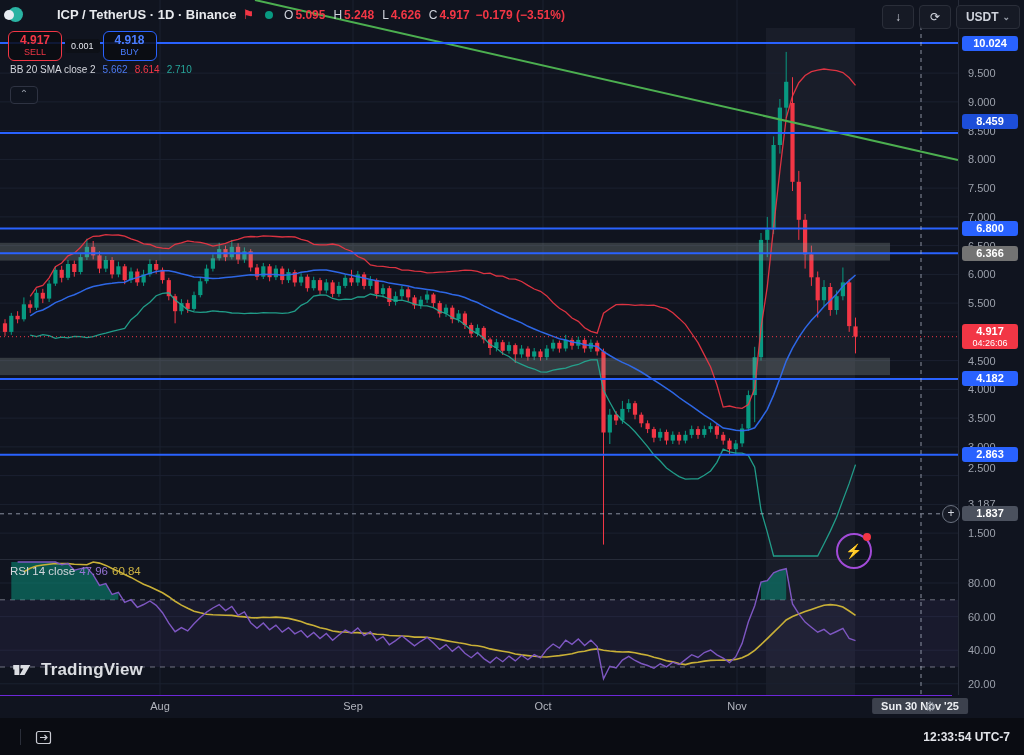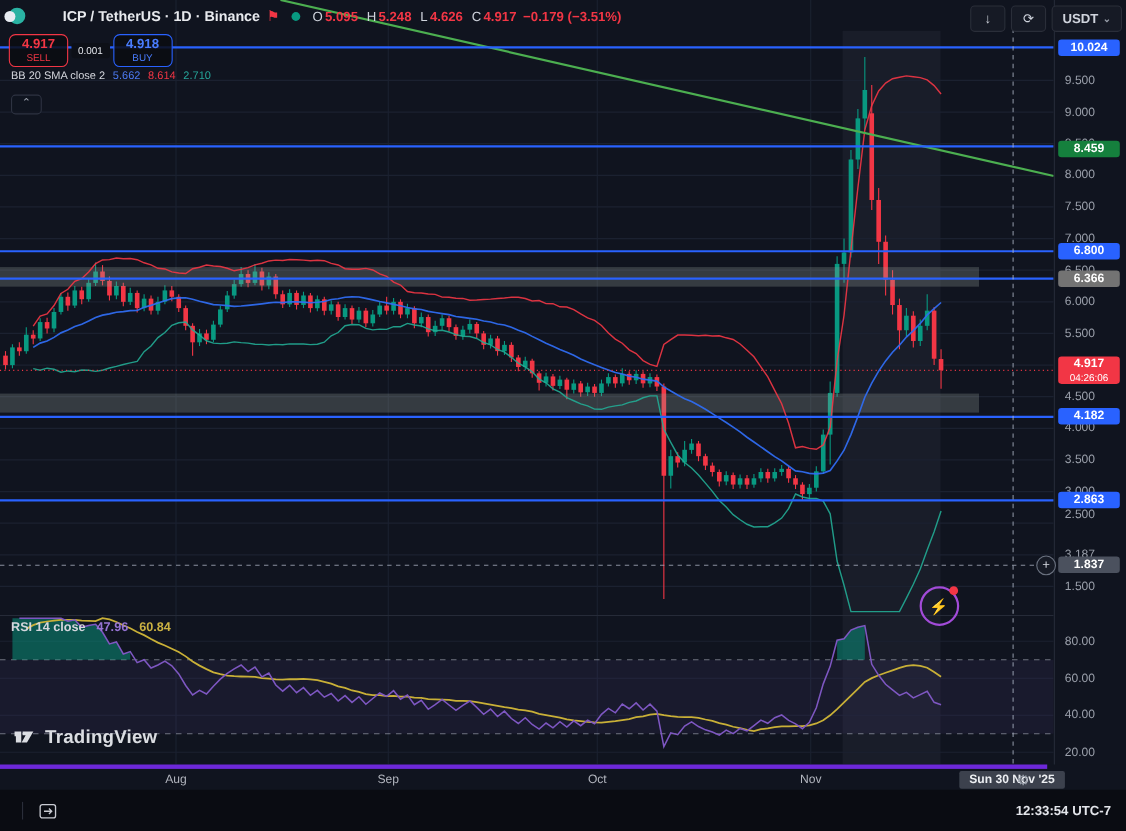--- a/index.html
+++ b/index.html
@@ -6,21 +6,21 @@
   #app{position:relative;width:1024px;height:755px;overflow:hidden;background:#10141f;
        font-family:"Liberation Sans",sans-serif;color:#d1d4dc;}
   #chart-svg{position:absolute;left:0;top:0;cursor:crosshair;display:block;}
   
   #price-axis{position:absolute;left:958px;top:0;width:66px;height:695px;border-left:1px solid #262b38;background:#10141f;}
   .tick{position:absolute;left:9px;font-size:11px;color:#9ba0ab;white-space:nowrap;}
   .ptag{position:absolute;left:3px;width:56px;text-align:center;border-radius:3px;color:#fff;
         font-size:11px;font-weight:700;padding:1px 0;line-height:13px;}
   .ptag .sub{font-size:9px;font-weight:400;line-height:10px;}
   
-  #time-axis{position:absolute;left:0;top:695px;width:952px;height:23px;border-top:4px solid #6d28d9;background:#10141f;}
+  #time-axis{position:absolute;left:0;top:695px;width:952px;height:23px;border-top:1px solid #6d28d9;background:#10141f;}
   .month{position:absolute;top:4px;font-size:11px;color:#b2b5be;transform:translateX(-50%);}
   #date-tag{position:absolute;left:920px;top:2px;transform:translateX(-50%);background:#3c414d;color:#eceef2;
             font-size:11px;font-weight:600;padding:2px 9px;border-radius:2px;white-space:nowrap;}
   #axis-gear{position:absolute;right:16px;top:3px;font-size:13px;color:#9aa0ab;}
   
   #toolbar{position:absolute;left:0;top:718px;width:1024px;height:37px;background:#0a0c12;display:flex;align-items:center;padding:0 14px 0 20px;box-sizing:border-box;}
   .range-btn{font-size:12px;font-weight:600;color:#c9cbd2;margin-right:21px;cursor:pointer;}
   #tb-div{width:1px;height:16px;background:#2a2e39;margin:0 14px 0 0;}
   #clock{margin-left:auto;font-size:12px;font-weight:600;color:#e3e5ea;}
   
@@ -39,21 +39,21 @@
   .obox{width:52px;text-align:center;border-radius:6px;padding:2px 0 3px;background:rgba(10,12,18,.85);}
   #sell-box{border:1px solid #f23645;color:#f23645;}
   #buy-box{border:1px solid #2962ff;color:#4a7dff;}
   .obox .pr{font-size:12px;font-weight:700;line-height:13px;}
   .obox .lb{font-size:9px;line-height:10px;}
   #spread{background:#0d1017;color:#e6e8ee;font-size:9px;padding:2px 6px;margin:0 3px;border-radius:3px;}
   #bb-legend{position:absolute;left:10px;top:64px;font-size:10px;display:flex;gap:7px;}
   #bb-legend .nm{color:#d4d6dd;}
   #collapse-btn{position:absolute;left:10px;top:86px;width:26px;height:16px;border:1px solid #2e3342;border-radius:4px;
                 color:#9aa0ab;font-size:10px;text-align:center;line-height:14px;cursor:pointer;background:rgba(16,20,31,.7);}
-  #rsi-legend{position:absolute;left:10px;top:565px;font-size:11.5px;display:flex;gap:10px;font-weight:bold;}
+  #rsi-legend{position:absolute;left:10px;top:565px;font-size:11.5px;display:flex;gap:4px;}
   #rsi-legend .nm{color:#d4d6dd;}
   
   #tr-controls{position:absolute;top:5px;right:4px;display:flex;gap:5px;}
   .tr-btn{height:22px;background:#161a25;border:1px solid #2a2e39;border-radius:4px;color:#cfd3dc;
           font-size:12px;display:flex;align-items:center;justify-content:center;cursor:pointer;}
   #btn-down,#btn-sync{width:30px;}
   #btn-usdt{width:62px;gap:4px;font-weight:600;}
   #btn-usdt .caret{font-size:9px;color:#9aa0ab;}
   
   #watermark{position:absolute;left:12px;top:660px;display:flex;align-items:center;gap:7px;opacity:.95;}
@@ -412,21 +412,21 @@
       <div class="tick" style="top: 412.13px;">3.500</div>
       <div class="tick" style="top: 440.88px;">3.000</div>
       <div class="tick" style="top: 462px;">2.500</div>
       <div class="tick" style="top: 498.38px;">3.187</div>
       <div class="tick" style="top: 527.13px;">1.500</div>
       <div class="tick" style="top: 577px;">80.00</div>
       <div class="tick" style="top: 610.6px;">60.00</div>
       <div class="tick" style="top: 644.2px;">40.00</div>
       <div class="tick" style="top: 677.8px;">20.00</div>
       <div class="ptag" style="top: 35.5px; background: rgb(41, 98, 255);">10.024</div>
-      <div class="ptag" style="top: 128px; background: #15803d;">8.459</div>
+      <div class="ptag" style="top: 114px; background: #1d4ed8;">8.459</div>
       <div class="ptag" style="top: 220.88px; background: rgb(41, 98, 255);">6.800</div>
       <div class="ptag" style="top: 245.835px; background: #737373;">6.366</div>
       <div class="ptag" style="top: 324.152px; background: rgb(242, 54, 69);">4.917<div class="sub">04:26:06</div></div>
       <div class="ptag" style="top: 371.415px; background: rgb(41, 98, 255);">4.182</div>
       <div class="ptag" style="top: 447.257px; background: rgb(41, 98, 255);">2.863</div>
       <div class="ptag" style="top: 506.252px; background: rgb(75, 81, 94);">1.837</div>
     </div>
 
   <div id="time-axis">
     <div id="months">

